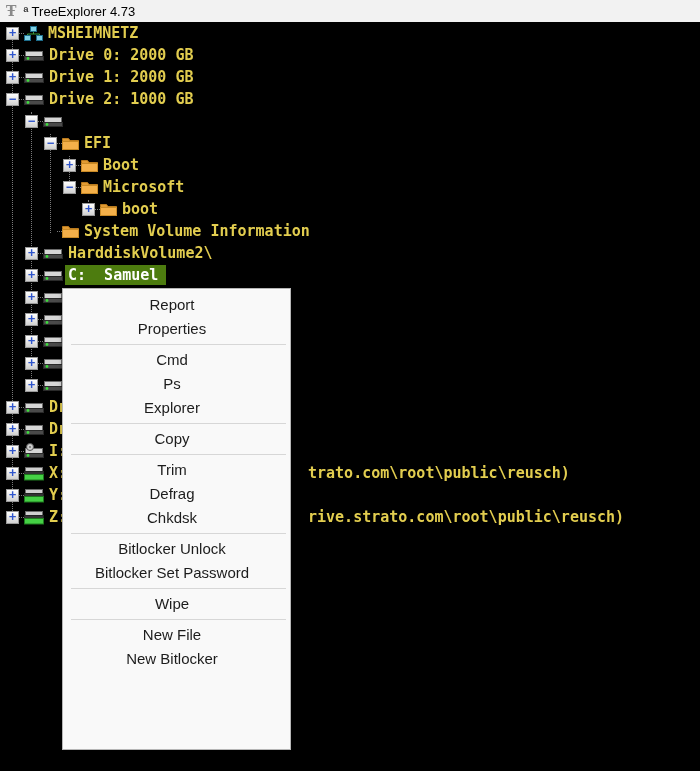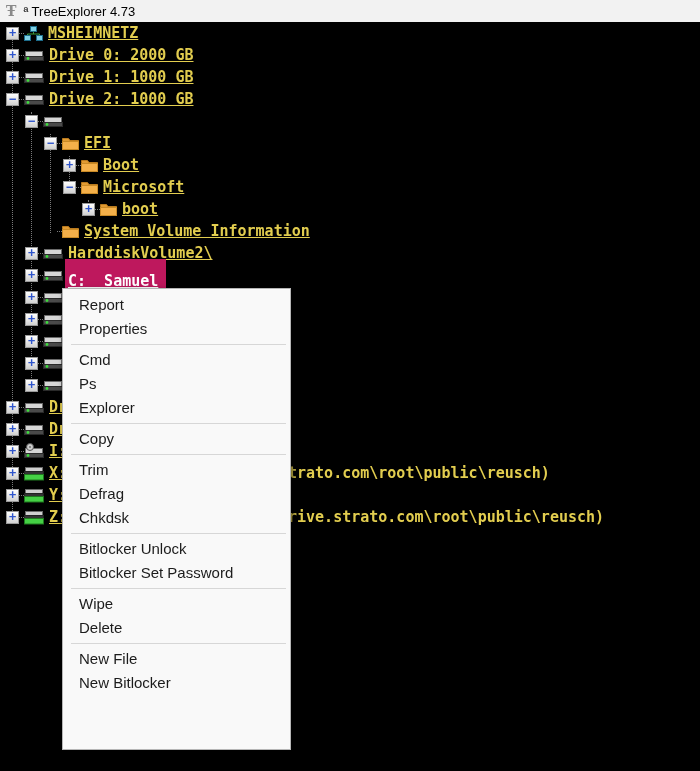--- a/index.html
+++ b/index.html
@@ -26,36 +26,36 @@
   }
   .expand {
     flex:0 0 13px; width:13px; height:13px; box-sizing:border-box;
     border:1px solid #999; background:linear-gradient(#ffffff,#d0d0d0);
     color:#2f55cc; font-size:12px; line-height:10px; text-align:center;
     font-family:"DejaVu Sans Mono", monospace; z-index:2;
   }
   .expand.placeholder { visibility:hidden; }
   .stub { flex:0 0 5px; width:5px; height:0; border-top:1px dotted #7a7a7a; }
   .t-icon { display:flex; align-items:center; margin-right:5px; z-index:2; }
-  .label { white-space:pre; z-index:1;text-decoration:underline; }
+  .label { white-space:pre; z-index:1; }
   .tree-row.selected .label {
-    background:#be185d; color:#fff; padding:13px 8px 1px 3px; margin-left:-3px;
-  }
-  .fragment { position:absolute; left:288px; top:0; height:22px; line-height:22px; white-space:pre; }
+    background:#4d7c0f; color:#fff; padding:1px 8px 1px 3px; margin-left:-3px;
+  }
+  .fragment { position:absolute; left:308px; top:0; height:22px; line-height:22px; white-space:pre; }
   .guide { position:absolute; width:0; border-left:1px dotted #7a7a7a; z-index:0; }
   
   .context-menu {
     position:absolute; left:62px; top:288px; width:229px; min-height:462px;
     box-sizing:border-box; background:#f9f9f9; border:1px solid #b6b6b6;
     box-shadow:3px 3px 7px rgba(0,0,0,.55);
     padding:4px 0; z-index:10;
     font-size:15px; color:#1c1c1c;
   }
   .menu-item {
-    height:24px; line-height:24px; text-align:left; padding-right:25px; cursor:default;padding-left:16px;
+    height:24px; line-height:24px; text-align:center; padding-right:25px; cursor:default;padding-left:16px;
   }
   .menu-sep { border-top:1px solid #d7d7d7; margin:3px 4px 3px 8px; height:0; }
 </style>
 </head>
 <body>
 
 <div class="titlebar">
   <span class="app-icon">Ŧ</span>
   <span class="title-text">ª TreeExplorer 4.73</span>
 </div>
@@ -76,21 +76,21 @@
           </svg></span><span class="label">MSHEIMNETZ</span></div>
       <div class="tree-row" style="padding-left: 6px;"><div class="expand">+</div><div class="stub"></div><span class="t-icon"><svg width="20" height="14" viewBox="0 0 20 14">
             <rect x="1.5" y="3.5" width="17" height="5" fill="#d6d6d6" stroke="#6b6b6b"></rect>
             <rect x="0.5" y="8.5" width="19" height="4" fill="#4a4a4a" stroke="#2a2a2a"></rect>
             <circle cx="4" cy="10.5" r="1.4" fill="#3ddb3d"></circle>
           </svg></span><span class="label">Drive 0: 2000 GB</span></div>
       <div class="tree-row" style="padding-left: 6px;"><div class="expand">+</div><div class="stub"></div><span class="t-icon"><svg width="20" height="14" viewBox="0 0 20 14">
             <rect x="1.5" y="3.5" width="17" height="5" fill="#d6d6d6" stroke="#6b6b6b"></rect>
             <rect x="0.5" y="8.5" width="19" height="4" fill="#4a4a4a" stroke="#2a2a2a"></rect>
             <circle cx="4" cy="10.5" r="1.4" fill="#3ddb3d"></circle>
-          </svg></span><span class="label">Drive 1: 1000 GB</span></div>
+          </svg></span><span class="label">Drive 1: 2000 GB</span></div>
       <div class="tree-row" style="padding-left: 6px;"><div class="expand">−</div><div class="stub"></div><span class="t-icon"><svg width="20" height="14" viewBox="0 0 20 14">
             <rect x="1.5" y="3.5" width="17" height="5" fill="#d6d6d6" stroke="#6b6b6b"></rect>
             <rect x="0.5" y="8.5" width="19" height="4" fill="#4a4a4a" stroke="#2a2a2a"></rect>
             <circle cx="4" cy="10.5" r="1.4" fill="#3ddb3d"></circle>
           </svg></span><span class="label">Drive 2: 1000 GB</span></div>
       <div class="tree-row" style="padding-left: 25px;"><div class="expand">−</div><div class="stub"></div><span class="t-icon"><svg width="20" height="14" viewBox="0 0 20 14">
             <rect x="1.5" y="3.5" width="17" height="5" fill="#d6d6d6" stroke="#6b6b6b"></rect>
             <rect x="0.5" y="8.5" width="19" height="4" fill="#4a4a4a" stroke="#2a2a2a"></rect>
             <circle cx="4" cy="10.5" r="1.4" fill="#3ddb3d"></circle>
           </svg></span></div>
@@ -195,17 +195,16 @@
     <div class="menu-item">Copy</div>
     <div class="menu-sep"></div>
     <div class="menu-item">Trim</div>
     <div class="menu-item">Defrag</div>
     <div class="menu-item">Chkdsk</div>
     <div class="menu-sep"></div>
     <div class="menu-item">Bitlocker Unlock</div>
     <div class="menu-item">Bitlocker Set Password</div>
     <div class="menu-sep"></div>
     <div class="menu-item">Wipe</div>
-    <div class="menu-item">Delete</div>
     <div class="menu-sep"></div>
     <div class="menu-item">New File</div>
     <div class="menu-item">New Bitlocker</div>
   </div>
 
 </body></html>

